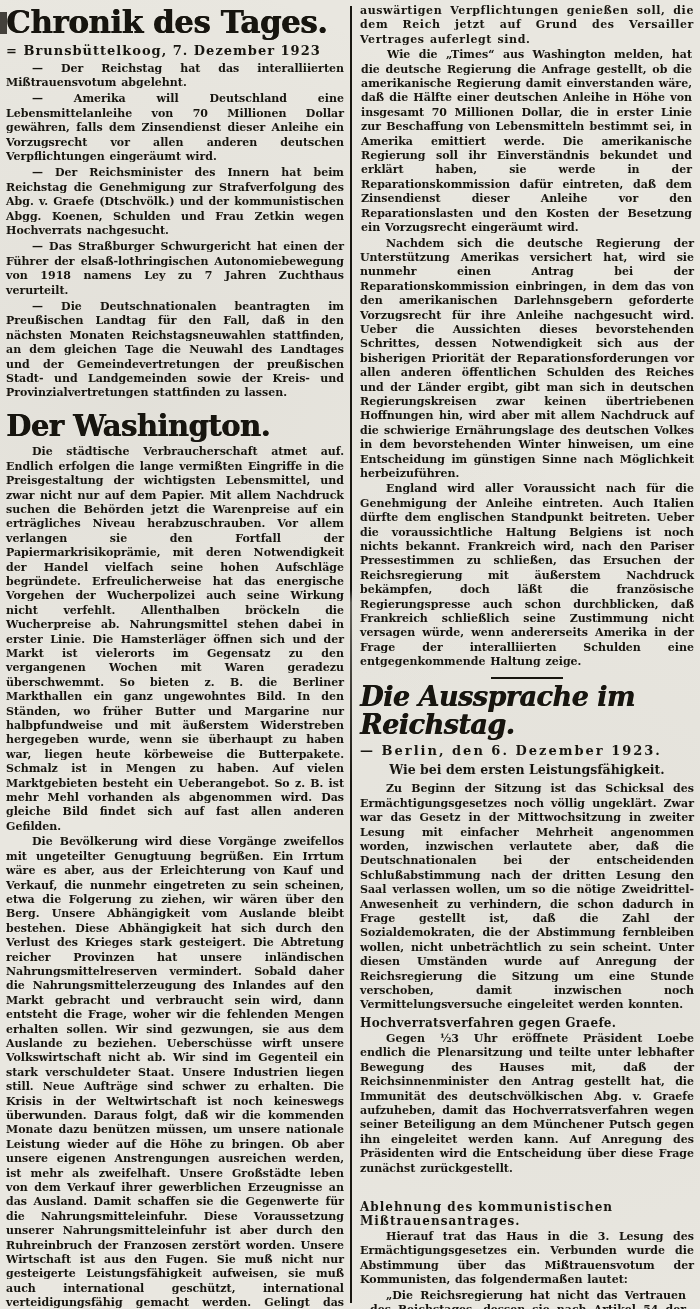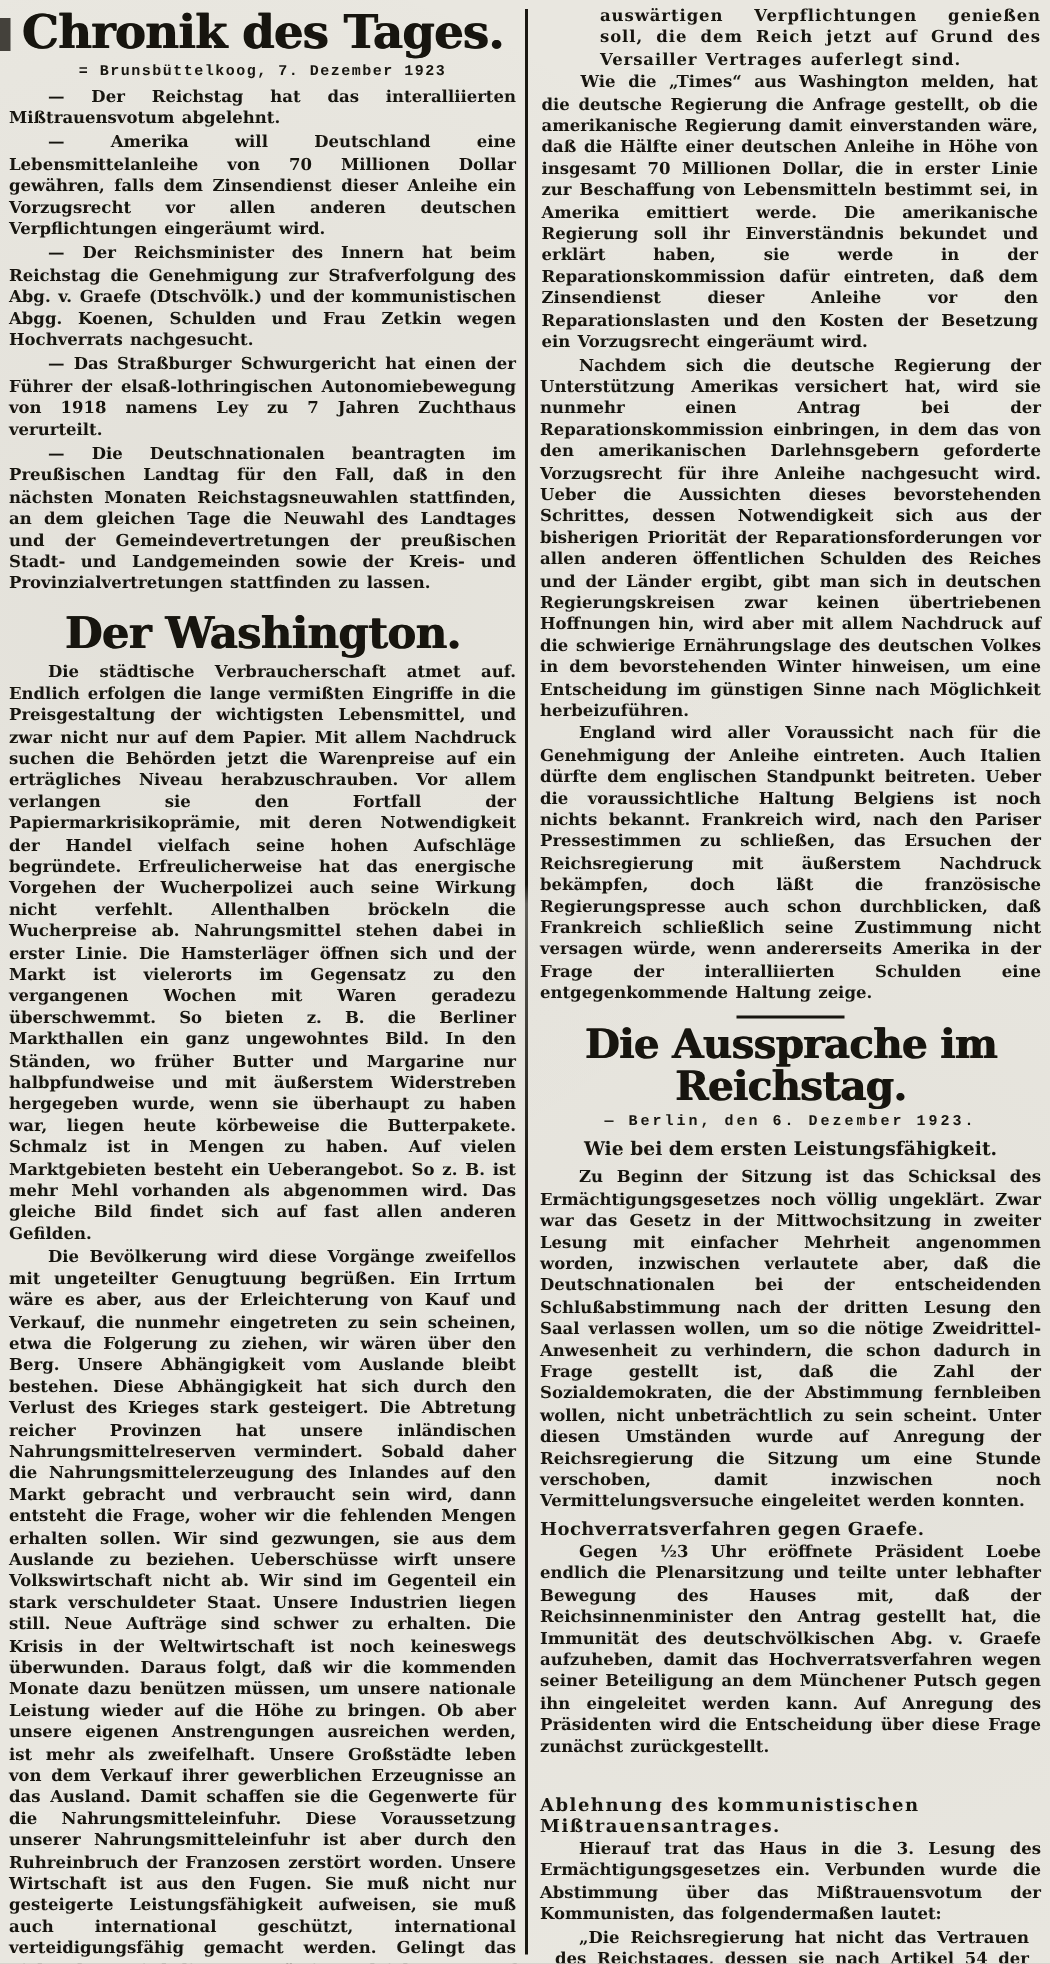--- a/index.html
+++ b/index.html
@@ -19,49 +19,49 @@
     color:#17150f;
   }
   .col{position:absolute;top:4px;}
   #col-left{left:6px;width:338px;}
   #col-right{left:360px;width:334px;}
   #col-divider{
     position:absolute;left:350px;top:6px;bottom:6px;width:2px;
     background:linear-gradient(#1a1812 0%, #1a1812 45%, rgba(26,24,18,.65) 46%, #1a1812 60%, #1a1812 100%);
   }
   .headline{
-    font-weight:bold;text-align:center;
+    font-weight:bold;
     font-size:31px;line-height:1.05;
     letter-spacing:-0.5px;
     margin:2px 0 4px 0;
     text-shadow:0.6px 0 0 #17150f;
   }
   .headline.mid{font-size:29px;margin-top:10px;}
   .dateline{
-    text-align:center;font-weight:bold;
-    font-size:10px;margin:2px 0 4px 0;letter-spacing:1px;font-family:Liberation Mono, monospace;
+    font-weight:bold;
+    font-size:13px;margin:2px 0 4px 0;letter-spacing:1px;
   }
   .subtitle{
     text-align:center;font-weight:bold;font-size:12.5px;
     line-height:1.2;margin:2px 0 5px 0;
   }
   .subhead{
     text-align:left;font-weight:bold;font-size:12px;
     margin:3px 0 2px 0;letter-spacing:0.3px;
   }
   .subhead.wide{letter-spacing:1px;text-align:left;margin-top:24px;}
   p.body{
     font-size:11px;font-weight:bold;
     line-height:14.4px;
     text-align:justify;
     margin:0 0 1px 0;
     text-indent:26px;
     word-spacing:1px;
   }
-  p.body.noindent{text-indent:0;margin-left:40px;}
+  p.body.noindent{text-indent:0;}
   p.body.quoteblock{margin-left:1px;margin-right:2px;}
   p.body.cquote{margin-left:10px;margin-right:8px;text-indent:16px;}
   .chronik-item{
     font-size:11px;font-weight:bold;line-height:14.4px;
     text-align:justify;margin:0 0 2px 0;text-indent:26px;word-spacing:1px;
   }
   .rule{
     border:0;background:#17150f;height:2px;width:72px;
     margin:7px auto 4px auto;
   }
@@ -105,21 +105,21 @@
     <p class="body noindent gesperrt" style="letter-spacing:0.6px;">auswärtigen Verpflichtungen genießen soll, die dem Reich jetzt auf Grund des Versailler Vertrages auferlegt sind.</p>
 
     <p class="body quoteblock">Wie die „Times“ aus Washington melden, hat die deutsche Regierung die Anfrage gestellt, ob die amerikanische Regierung damit einverstanden wäre, daß die Hälfte einer deutschen Anleihe in Höhe von insgesamt 70 Millionen Dollar, die in erster Linie zur Beschaffung von Lebensmitteln bestimmt sei, in Amerika emittiert werde. Die amerikanische Regierung soll ihr Einverständnis bekundet und erklärt haben, sie werde in der Reparationskommission dafür eintreten, daß dem Zinsendienst dieser Anleihe vor den Reparationslasten und den Kosten der Besetzung ein Vorzugsrecht eingeräumt wird.</p>
 
     <p class="body">Nachdem sich die deutsche Regierung der Unterstützung Amerikas versichert hat, wird sie nunmehr einen Antrag bei der Reparationskommission einbringen, in dem das von den amerikanischen Darlehnsgebern geforderte Vorzugsrecht für ihre Anleihe nachgesucht wird. Ueber die Aussichten dieses bevorstehenden Schrittes, dessen Notwendigkeit sich aus der bisherigen Priorität der Reparationsforderungen vor allen anderen öffentlichen Schulden des Reiches und der Länder ergibt, gibt man sich in deutschen Regierungskreisen zwar keinen übertriebenen Hoffnungen hin, wird aber mit allem Nachdruck auf die schwierige Ernährungslage des deutschen Volkes in dem bevorstehenden Winter hinweisen, um eine Entscheidung im günstigen Sinne nach Möglichkeit herbeizuführen.</p>
 
     <p class="body">England wird aller Voraussicht nach für die Genehmigung der Anleihe eintreten. Auch Italien dürfte dem englischen Standpunkt beitreten. Ueber die voraussichtliche Haltung Belgiens ist noch nichts bekannt. Frankreich wird, nach den Pariser Pressestimmen zu schließen, das Ersuchen der Reichsregierung mit äußerstem Nachdruck bekämpfen, doch läßt die französische Regierungspresse auch schon durchblicken, daß Frankreich schließlich seine Zustimmung nicht versagen würde, wenn andererseits Amerika in der Frage der interalliierten Schulden eine entgegenkommende Haltung zeige.</p>
 
     <hr class="rule">
 
-    <div class="headline mid" style="margin-top:0;font-size:27px;">Die Aussprache im Reichstag.</div>
+    <div class="headline mid" style="margin-top:0;font-size:27px;font-style:italic;">Die Aussprache im Reichstag.</div>
     <div class="dateline" style="letter-spacing:2px;">— Berlin, den 6. Dezember 1923.</div>
     <div class="subtitle">Wie bei dem ersten Leistungsfähigkeit.</div>
 
     <p class="body">Zu Beginn der Sitzung ist das Schicksal des Ermächtigungsgesetzes noch völlig ungeklärt. Zwar war das Gesetz in der Mittwochsitzung in zweiter Lesung mit einfacher Mehrheit angenommen worden, inzwischen verlautete aber, daß die Deutschnationalen bei der entscheidenden Schlußabstimmung nach der dritten Lesung den Saal verlassen wollen, um so die nötige Zweidrittel-Anwesenheit zu verhindern, die schon dadurch in Frage gestellt ist, daß die Zahl der Sozialdemokraten, die der Abstimmung fernbleiben wollen, nicht unbeträchtlich zu sein scheint. Unter diesen Umständen wurde auf Anregung der Reichsregierung die Sitzung um eine Stunde verschoben, damit inzwischen noch Vermittelungsversuche eingeleitet werden konnten.</p>
 
     <div class="subhead">Hochverratsverfahren gegen Graefe.</div>
 
     <p class="body">Gegen ½3 Uhr eröffnete Präsident Loebe endlich die Plenarsitzung und teilte unter lebhafter Bewegung des Hauses mit, daß der Reichsinnenminister den Antrag gestellt hat, die Immunität des deutschvölkischen Abg. v. Graefe aufzuheben, damit das Hochverratsverfahren wegen seiner Beteiligung an dem Münchener Putsch gegen ihn eingeleitet werden kann. Auf Anregung des Präsidenten wird die Entscheidung über diese Frage zunächst zurückgestellt.</p>
 
     <div class="subhead wide">Ablehnung des kommunistischen Mißtrauensantrages.</div>

